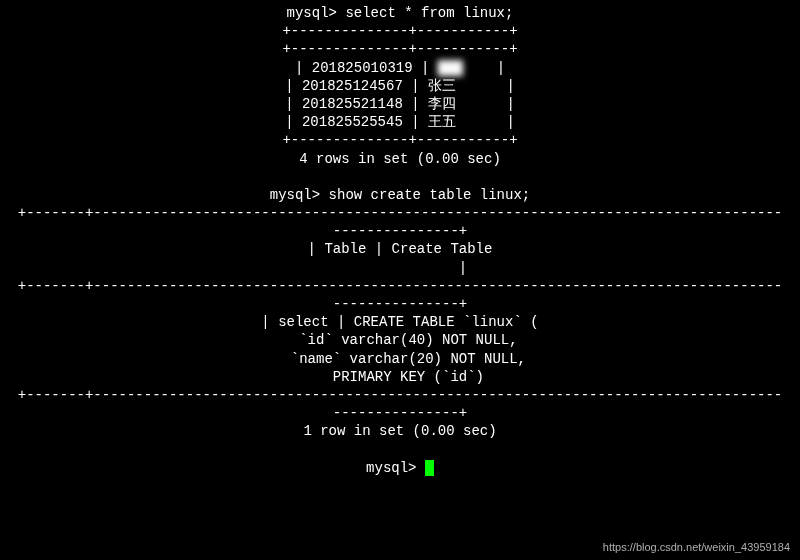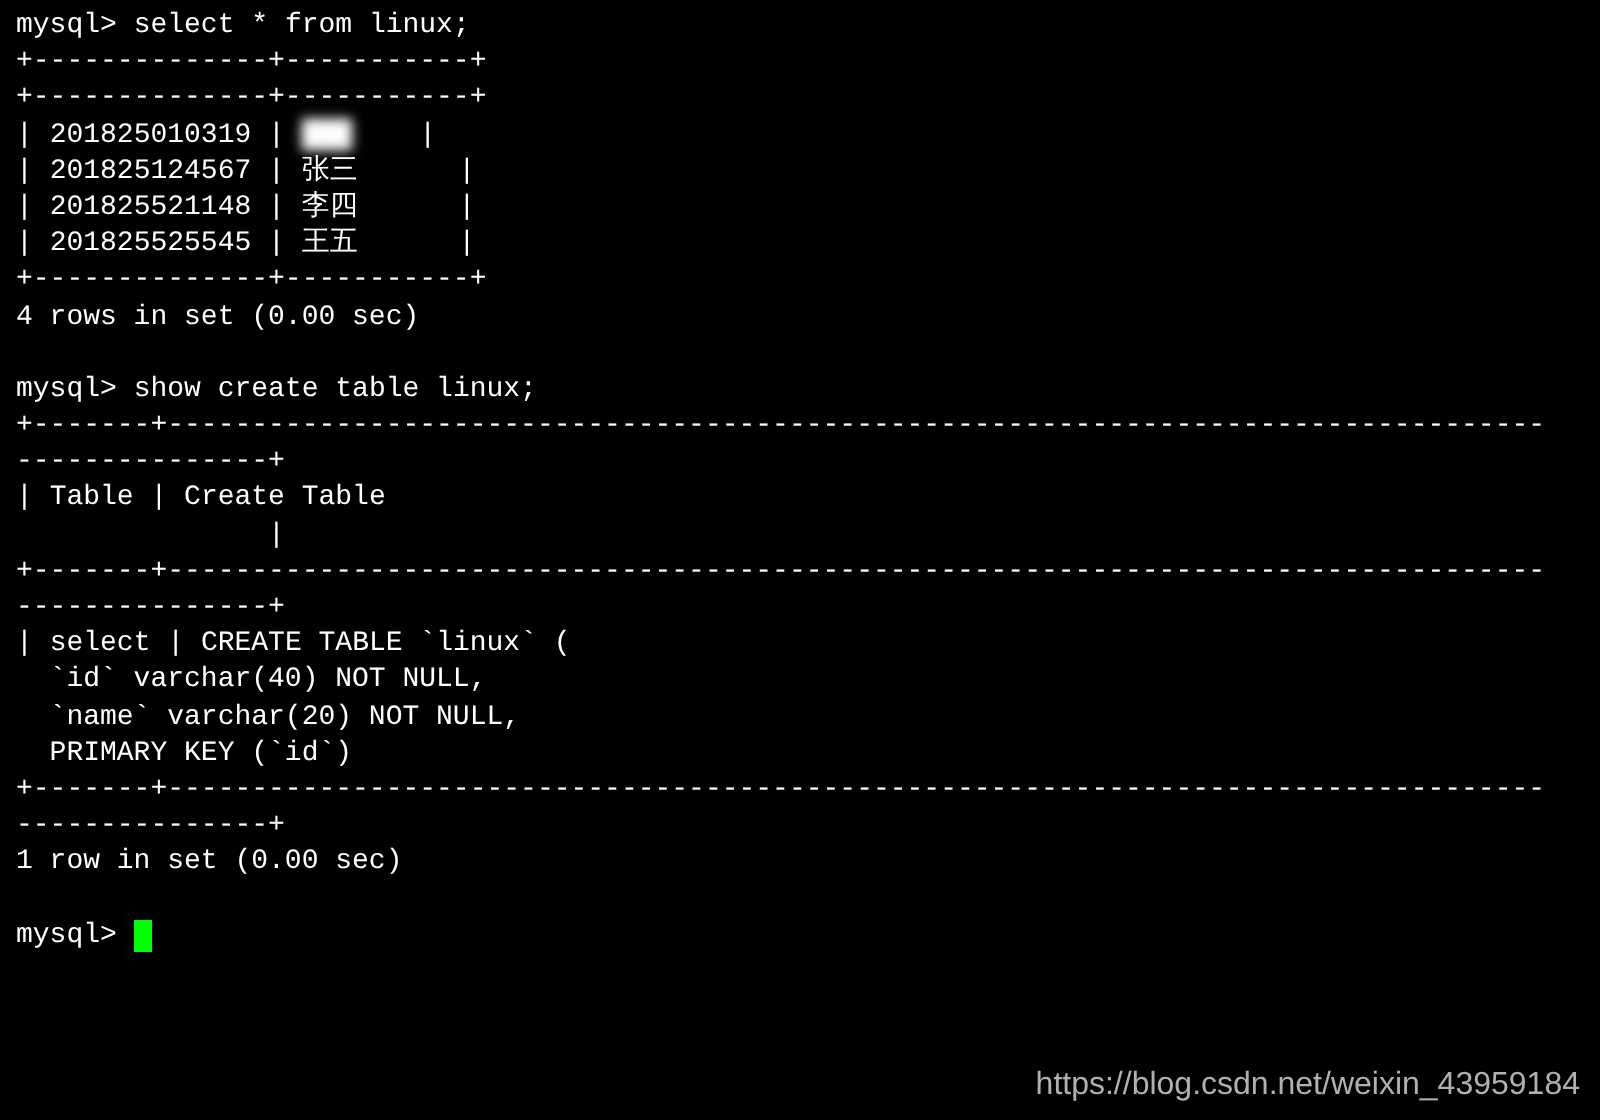--- a/index.html
+++ b/index.html
@@ -1,18 +1,19 @@
 <!DOCTYPE html>
 <html><head>
   <meta charset="utf-8">
   <style>
     * {
       margin: 0;
       padding: 0;
       box-sizing: border-box;
+      text-align: center;
     }
     body {
       background: #000000;
       color: #ffffff;
       font-family: 'Courier New', Consolas, monospace;
       font-size: 14px;
       line-height: 1.3;
       width: 800px;
       height: 560px;
       padding: 4px 8px;
@@ -30,21 +31,21 @@
       vertical-align: text-bottom;
     }
     .blurred {
       filter: blur(3px);
       display: inline-block;
     }
     .watermark {
       position: absolute;
       bottom: 6px;
       right: 10px;
-      font-size: 16px;
+      font-size: 11px;
       color: #b0b0b0;
       font-family: Arial, sans-serif;
     }
   </style>
 </head>
 <body>
 
 <div>
 
 <div class="line"><span>mysql&gt;</span> <span>select * from linux;</span></div>

